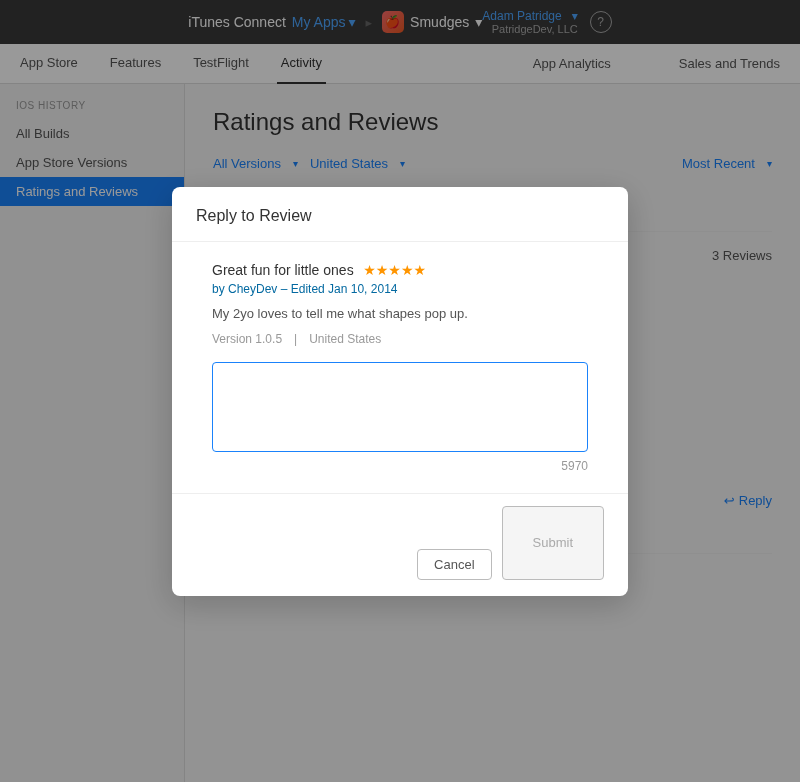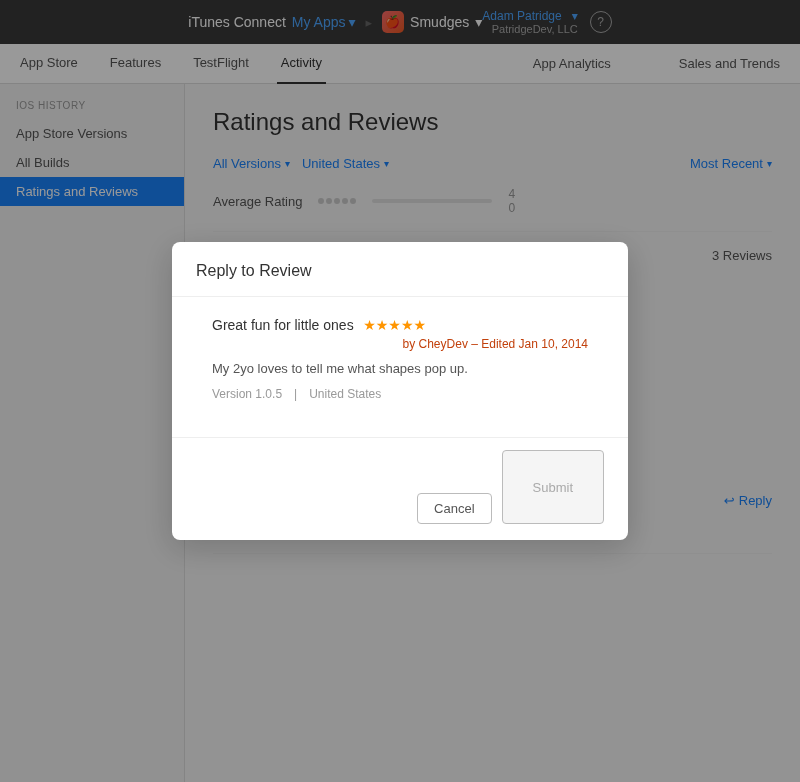--- a/index.html
+++ b/index.html
@@ -50,21 +50,21 @@
     .sidebar-item { padding: 7px 16px; font-size: 13px; color: #555; cursor: pointer; }
     .sidebar-item.active { background: #1a82fb; color: #fff; }
 
     
     .content { flex: 1; padding: 24px 28px; position: relative; }
     .page-title { font-size: 24px; font-weight: 300; color: #333; margin-bottom: 20px; }
 
     
     .filters-row { display: flex; align-items: center; justify-content: space-between; margin-bottom: 16px; }
     .filter-left { display: flex; gap: 12px; }
-    .filter-btn { display: flex; align-items: center; gap: 4px; font-size: 13px; color: #1a82fb; cursor: pointer; border: none; background: none; }
+    .filter-btn { display: flex; align-items: center; gap: 12px; font-size: 13px; color: #1a82fb; cursor: pointer; border: none; background: none; }
     .filter-btn .chevron { font-size: 10px; }
 
     
     .avg-rating-row { display: flex; align-items: center; gap: 16px; padding-bottom: 16px; border-bottom: 1px solid #eee; margin-bottom: 16px; }
     .avg-label { font-size: 13px; color: #555; }
     .rating-dots { display: flex; gap: 2px; }
     .rating-dot { width: 6px; height: 6px; background: #ccc; border-radius: 50%; }
     .rating-bar { width: 120px; height: 4px; background: #e0e0e0; border-radius: 2px; }
     .rating-num { font-size: 12px; color: #999; }
 
@@ -98,21 +98,21 @@
       background: #fff;
       border-radius: 8px;
       width: 456px;
       box-shadow: 0 8px 32px rgba(0,0,0,0.2);
       overflow: hidden;
     }
     .dialog-header { padding: 20px 24px 16px; border-bottom: 1px solid #eee; }
     .dialog-title { font-size: 16px; font-weight: 500; color: #333; }
     .dialog-body { padding: 20px 40px; }
     .dialog-review-title { font-size: 14px; font-weight: 500; color: #333; display: inline; }
-    .dialog-review-author { font-size: 12px; color: #c2410c; margin: 4px 0 10px; text-align: right; }
+    .dialog-review-author { font-size: 12px; color: #0369a1; margin: 4px 0 10px; }
     .dialog-review-body { font-size: 13px; color: #555; margin-bottom: 11px; }
     .dialog-review-meta { font-size: 12px; color: #999; display: flex; gap: 12px; margin-bottom: 16px; }
     .dialog-textarea-wrap { position: relative; }
     .dialog-textarea {
       width: 100%;
       height: 90px;
       border: 1.5px solid #1a82fb;
       border-radius: 4px;
       padding: 8px 10px;
       font-size: 13px;
@@ -177,24 +177,24 @@
       <span>Sales and Trends</span>
     </div>
   </div>
 </div>
 
 <div class="main-layout">
 
   <div class="sidebar">
     <div class="sidebar-section-label">iOS History</div>
     <div class="sidebar-item">
+      <span>All Builds</span>
+    </div>
+    <div class="sidebar-item">
       <span>App Store Versions</span>
-    </div>
-    <div class="sidebar-item">
-      <span>All Builds</span>
     </div>
     <div class="sidebar-item active">
       <span>Ratings and Reviews</span>
     </div>
   </div>
 
   <div class="content">
     <h1 class="page-title">Ratings and Reviews</h1>
 
     <div class="filters-row">
@@ -267,19 +267,23 @@
           <span>by CheyDev</span>
           <span>– Edited Jan 10, 2014</span>
         </div>
         <div class="dialog-review-body">My 2yo loves to tell me what shapes pop up.</div>
         <div class="dialog-review-meta">
           <span>Version 1.0.5</span>
           <span>|</span>
           <span>United States</span>
         </div>
       </div>
+      <div class="dialog-textarea-wrap">
+        <textarea class="dialog-textarea" style=""></textarea>
+        <div class="char-count">5970</div>
+      </div>
     </div>
     <div class="dialog-footer">
       <button class="btn-cancel">Cancel</button>
       <button class="btn-submit">Submit</button>
     </div>
   </div>
 </div>
 
 </body></html>

